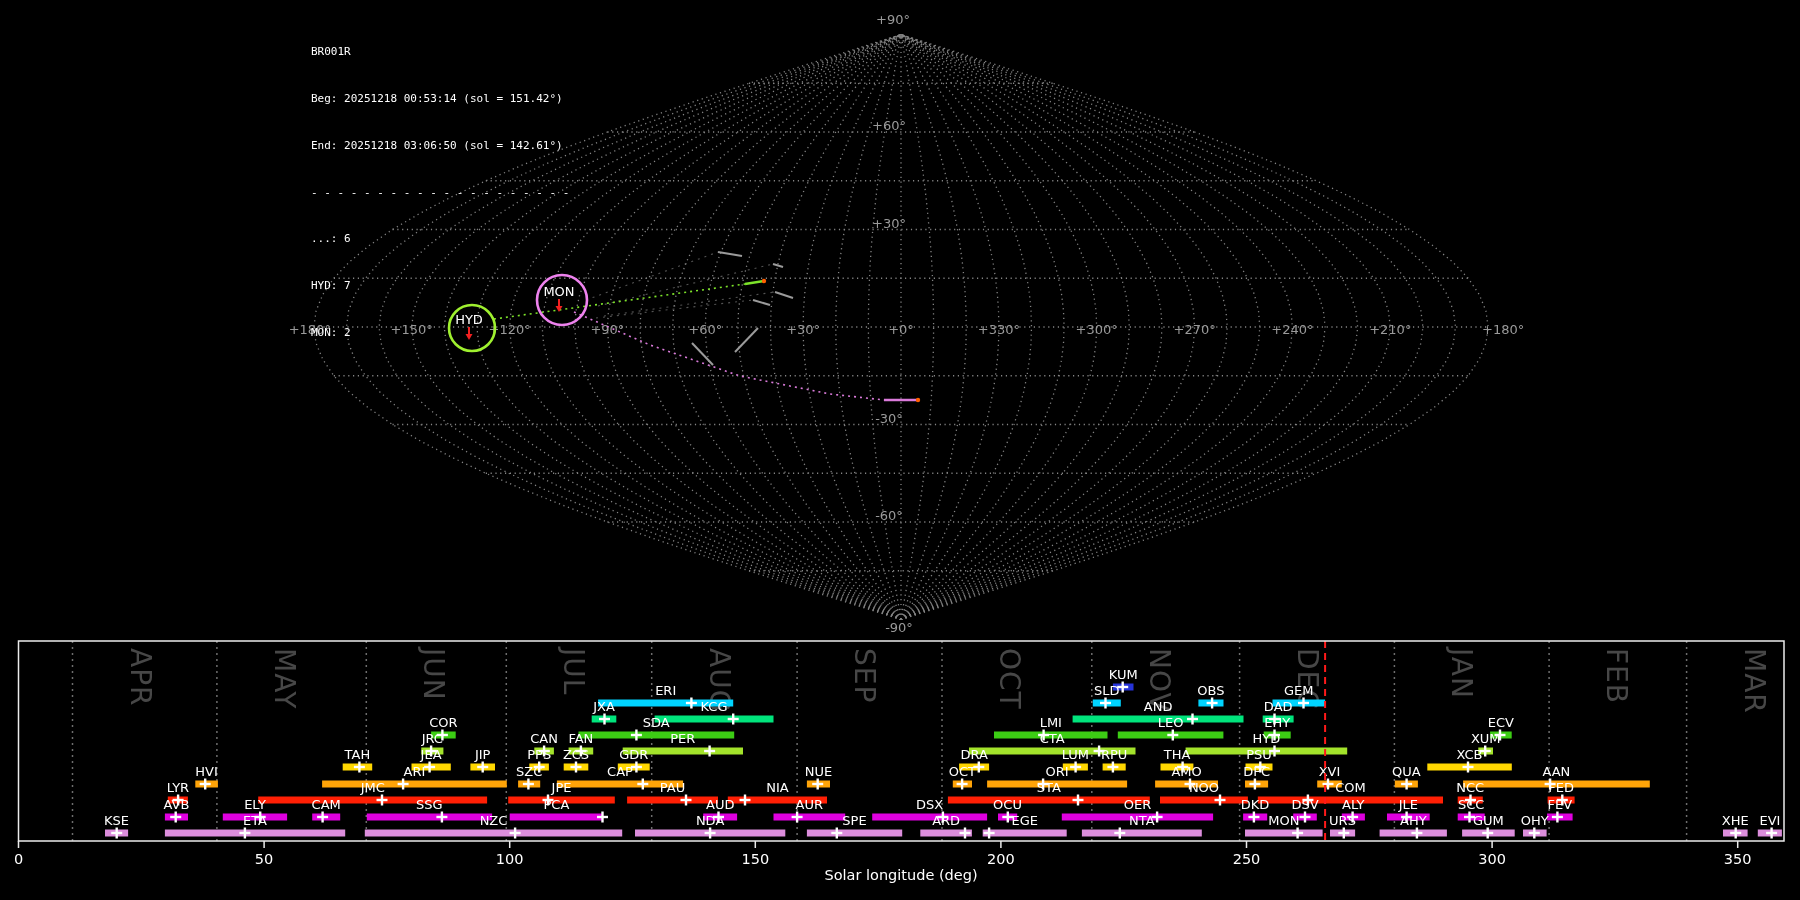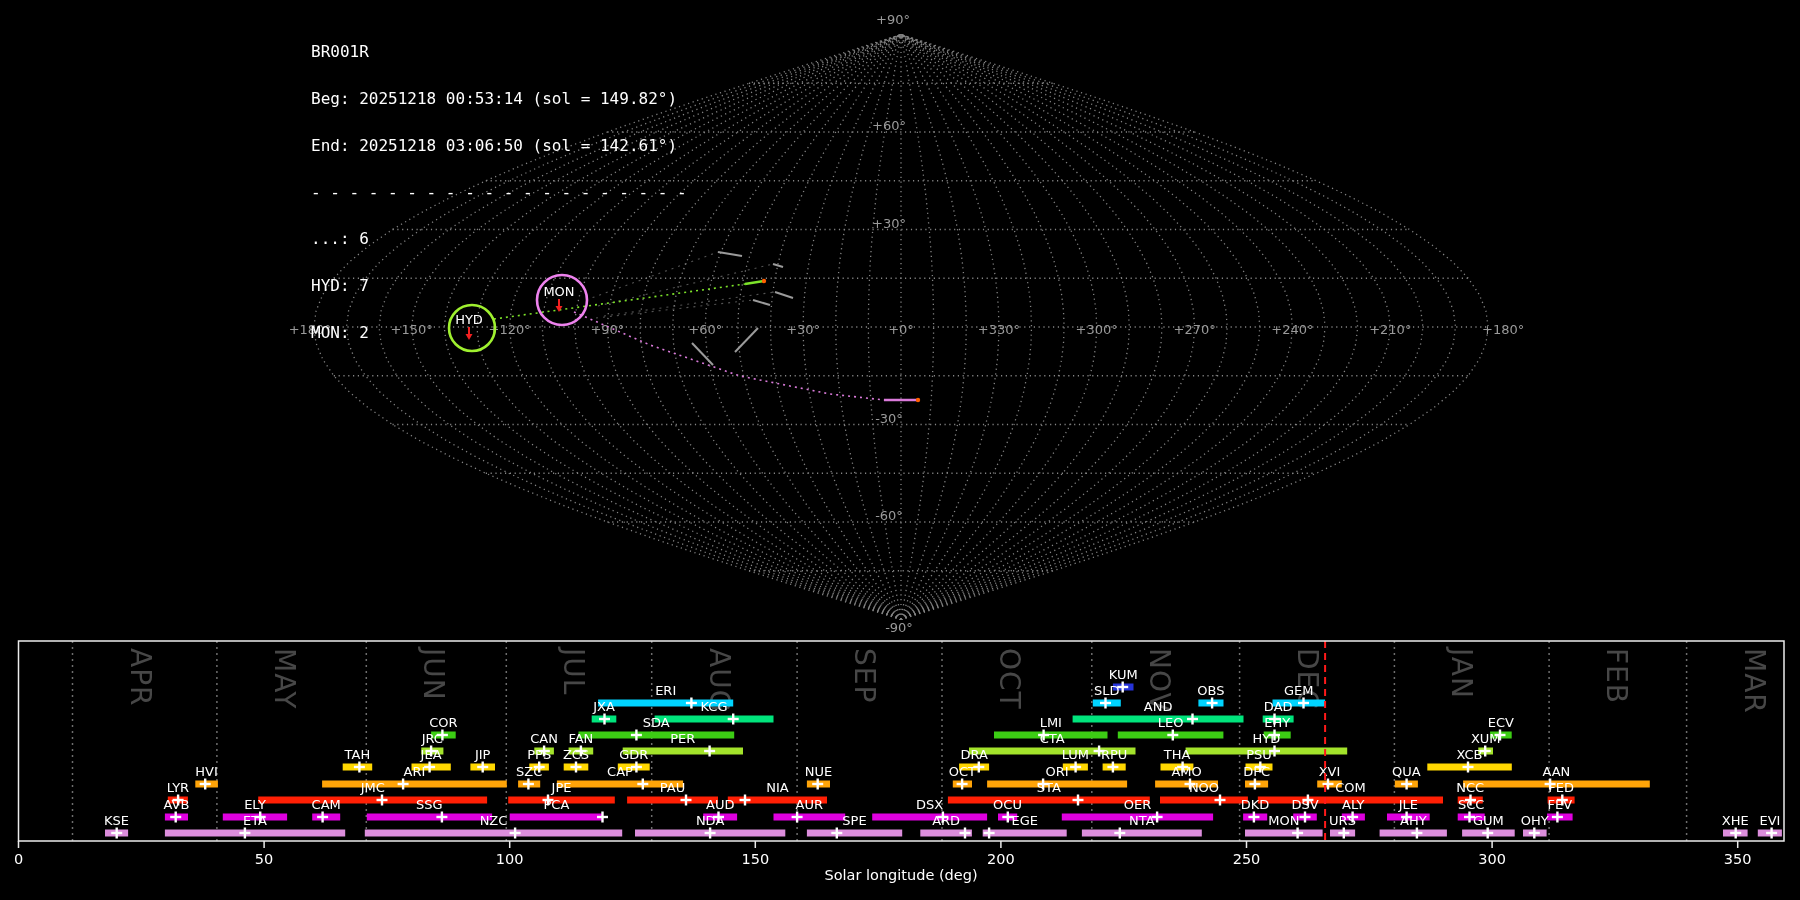--- a/index.html
+++ b/index.html
@@ -1,19 +1,19 @@
 <!DOCTYPE html>
 <html><head>
 <meta charset="utf-8">
 <style>
   html,body{margin:0;padding:0;background:#000;}
   body{width:1800px;height:900px;position:relative;overflow:hidden;
        font-family:"DejaVu Sans",sans-serif;}
   .info-block{position:absolute;left:311px;top:13px;color:#fff;
-       font-family:"DejaVu Sans Mono",monospace;font-size:16px;
+       font-family:"DejaVu Sans Mono",monospace;font-size:11px;
        line-height:15.6px;white-space:pre;z-index:3;}
   svg{position:absolute;left:0;top:0;}
   svg text{font-family:"DejaVu Sans",sans-serif;}
   .grid{fill:none;stroke:#848484;stroke-width:1.3;stroke-dasharray:1.2 3.6;}
   .maplbl{fill:#9a9a9a;font-size:13px;}
   .radiant-label{fill:#fff;font-size:13px;}
   .month-label{fill:#474747;font-size:28px;letter-spacing:1px;}
   .bar-label{fill:#fff;font-size:13px;}
   .tick-label{fill:#fff;font-size:14.5px;}
   .axis-label{fill:#fff;font-size:14.5px;}
@@ -23,21 +23,21 @@
   .trail-dot{fill:none;stroke-width:1.6;stroke-dasharray:2 4;}
   .sporadic{stroke:#9b9b9b;stroke-width:2;}
   .assoc{stroke:#6f6f6f;stroke-width:1.1;stroke-dasharray:2 5;opacity:.75;}
   .peak{stroke:#fff;stroke-width:2.4;}
 </style>
 </head>
 <body>
 
 <div class="info-block">
   <div>BR001R</div>
-  <div>Beg: 20251218 00:53:14 (sol = 149.82°)</div>
+  <div>Beg: 20251218 00:53:14 (sol = 151.42°)</div>
   <div>End: 20251218 03:06:50 (sol = 142.61°)</div>
   <div>- - - - - - - - - - - - - - - - - - - -</div>
   <div>...: 6</div>
   <div>HYD: 7</div>
   <div>MON: 2</div>
 </div>
 
 <svg id="scene" width="1800" height="900">
   <g id="map-layer">
       <g>

